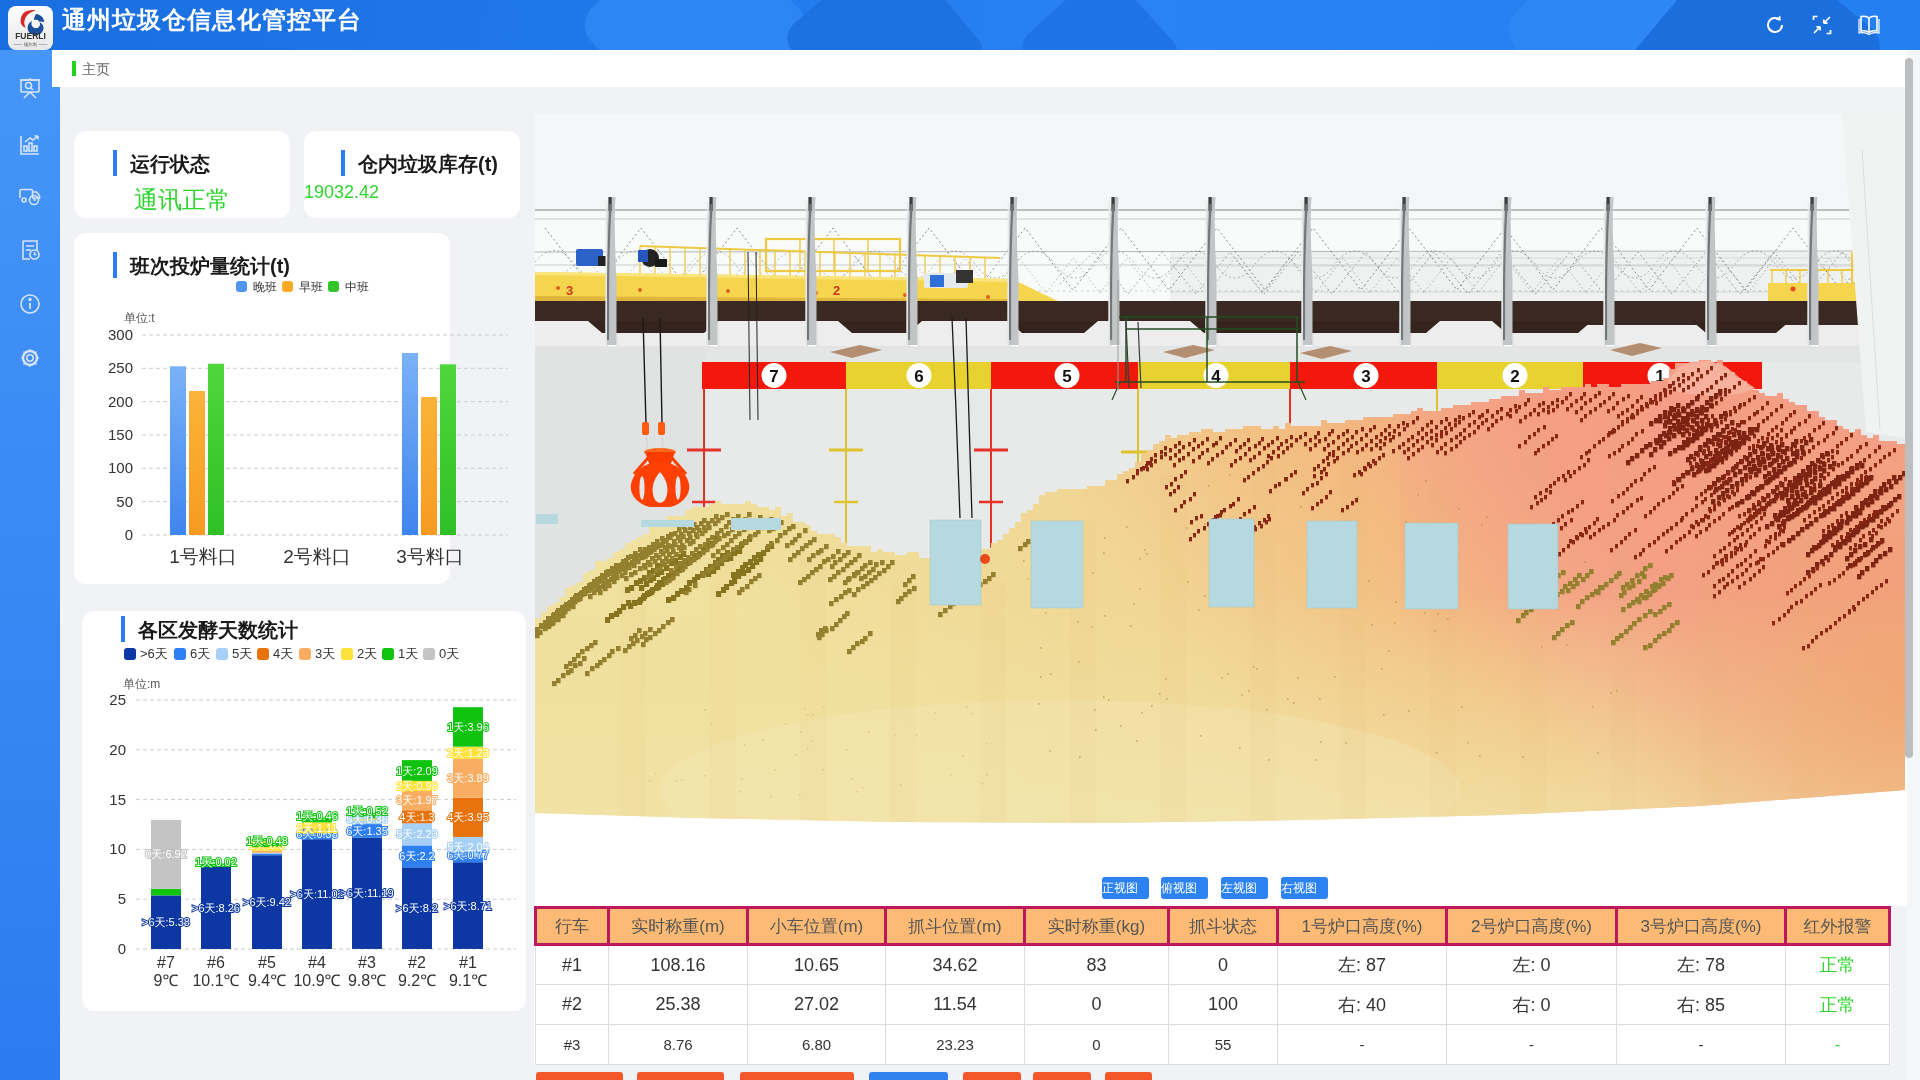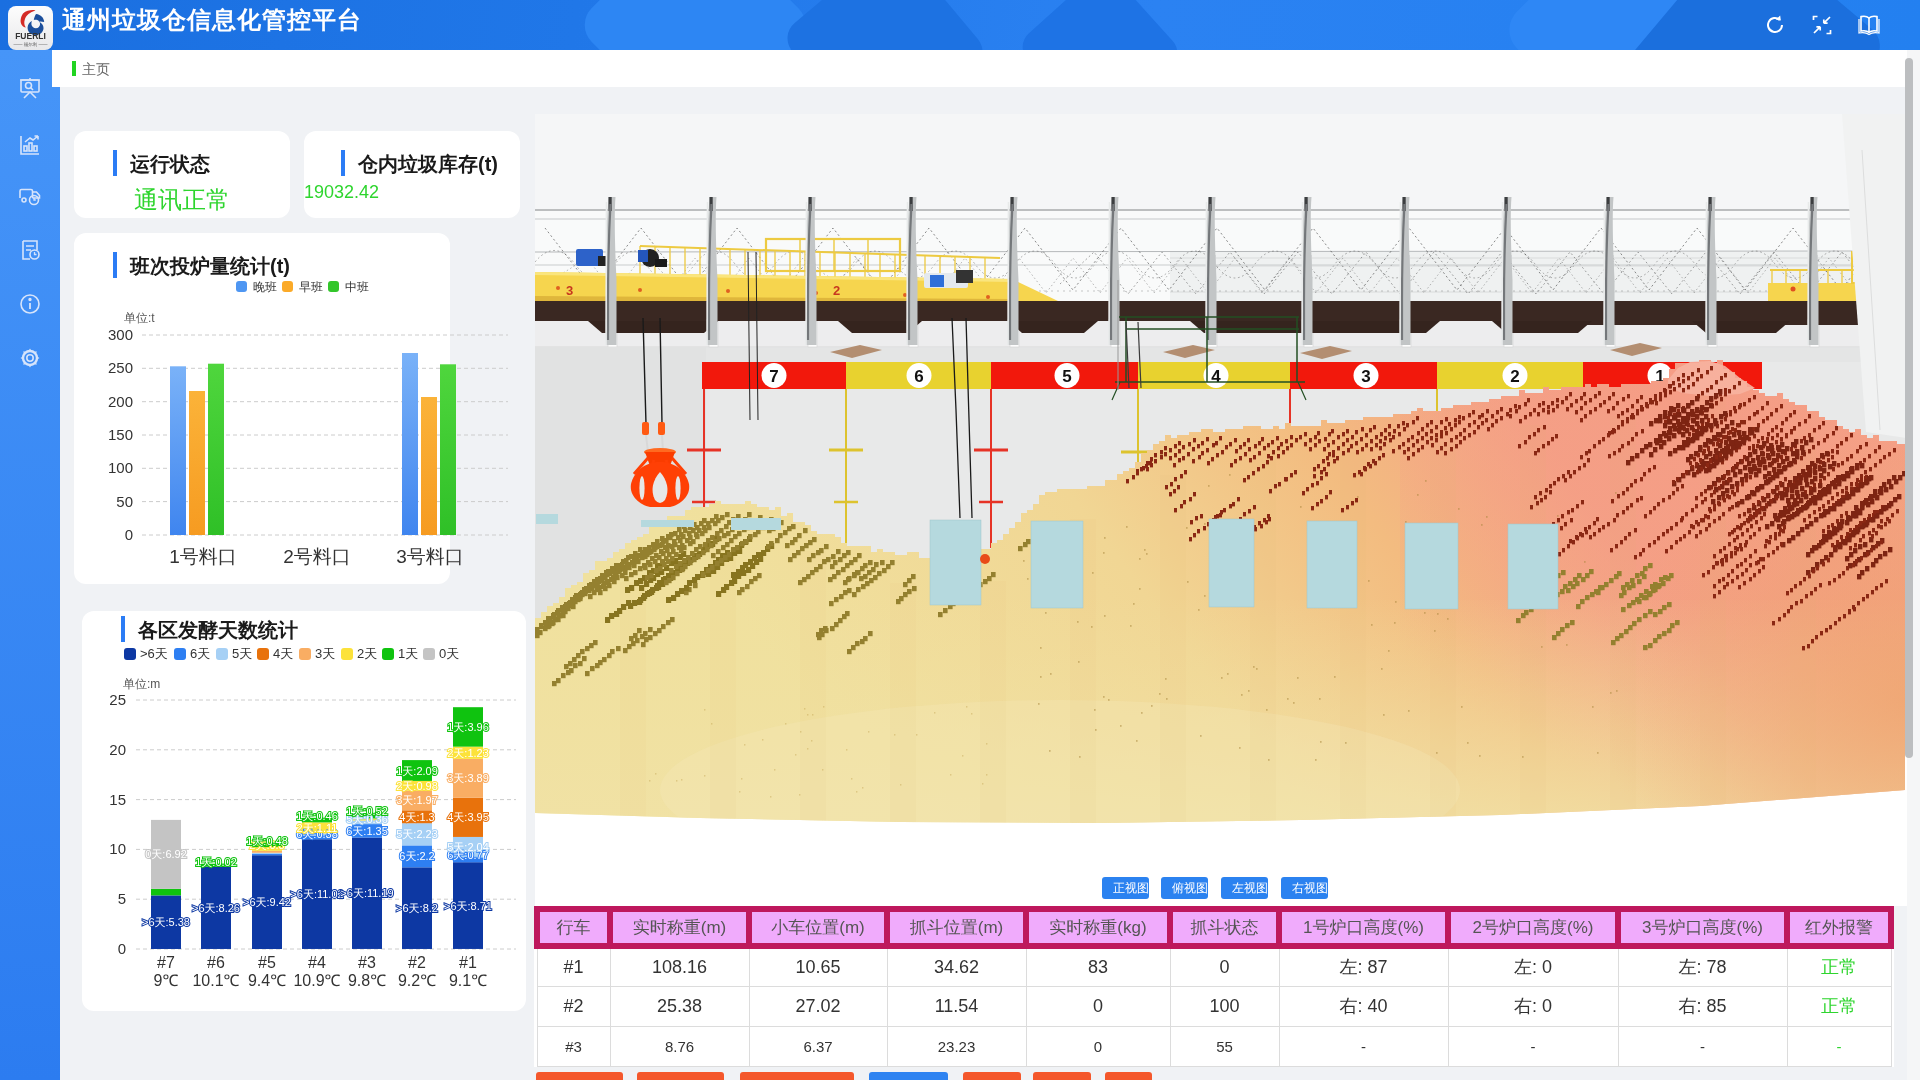--- a/index.html
+++ b/index.html
@@ -11,23 +11,23 @@
 #logo{position:absolute;left:8px;top:6px;width:45px;height:44px;background:linear-gradient(180deg,#fdfdfd,#e8e8ea);border-radius:8px;z-index:5}
 #title{position:absolute;left:62px;top:4px;color:#fff;font-size:24px;font-weight:bold;letter-spacing:1px;z-index:5}
 #sidebar{position:absolute;left:0;top:50px;width:60px;height:1030px;background:linear-gradient(180deg,#4695f8,#2c7cf0)}
 #crumbbar{position:absolute;left:52px;top:50px;width:1860px;height:37px;background:#fff}
 #crumbbar .g{position:absolute;left:20px;top:11px;width:4px;height:15px;background:#21d421}
 #crumbbar .t{position:absolute;left:30px;top:11px;font-size:14px;color:#666}
 .card{position:absolute;background:#fff;border-radius:12px}
 .ctit{position:absolute;font-size:20px;font-weight:bold;color:#1a1a1a}
 .cbar{position:absolute;width:4px;background:#2b7cf5}
 .grn{color:#2ed52e;font-weight:normal}
-.vbtn{position:absolute;top:877px;height:22px;background:#2b82f0;color:#fff;font-size:12px;border-radius:3px;text-align:right;line-height:22px}
+.vbtn{position:absolute;top:877px;height:22px;background:#2b82f0;color:#fff;font-size:12px;border-radius:3px;text-align:left;line-height:22px}
 #dtable{position:absolute;left:534px;top:906px;border-collapse:collapse;background:#fff}
-#dtable th{background:#f0abfc;font-weight:normal;color:#555;font-size:17px;height:37px;border:6px solid #be185d}
+#dtable th{background:#fdba74;font-weight:normal;color:#555;font-size:17px;height:37px;border:3px solid #be185d}
 #dtable td{color:#333;font-size:18px;height:40px;text-align:center;border:1px solid #dcdcdc;border-top:none}
 #dtable tr.small td{font-size:15px}
 .obtn{position:absolute;top:1072px;height:16px;border-radius:3px;background:#f4572b}
 </style></head><body>
 <div id="header">
  <div class="poly1"></div>
     <div class="poly2"></div>
     <div class="poly5"></div>
     <div class="poly3"></div>
     <div class="poly4"></div>
@@ -3058,21 +3058,21 @@
         <td>0</td>
         <td>100</td>
         <td>右: 40</td>
         <td>右: 0</td>
         <td>右: 85</td>
         <td><span style="color:#2ed52e">正常</span></td>
       </tr>
       <tr class="small">
         <td>#3</td>
         <td>8.76</td>
-        <td>6.37</td>
+        <td>6.80</td>
         <td>23.23</td>
         <td>0</td>
         <td>55</td>
         <td>-</td>
         <td>-</td>
         <td>-</td>
         <td><span style="color:#2ed52e">-</span></td>
       </tr>
     </tbody>
   </table>

